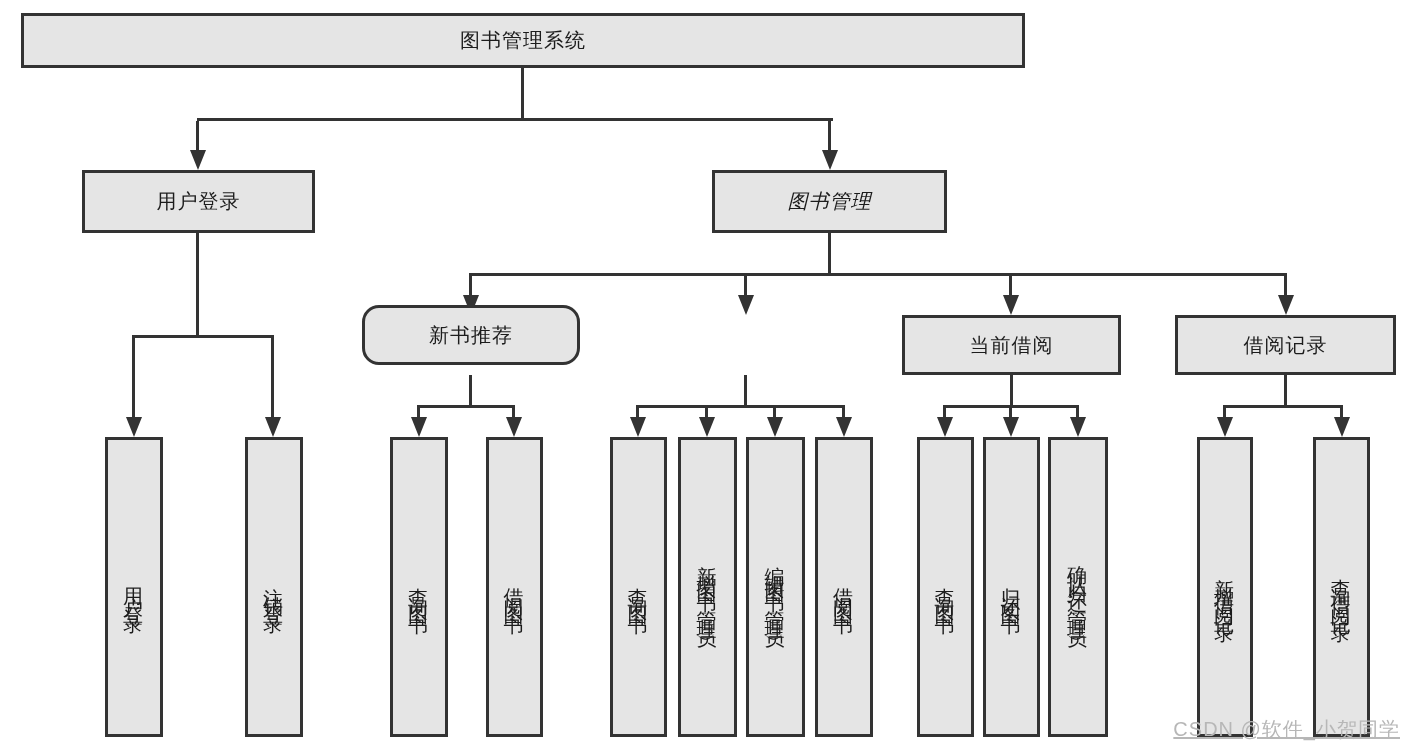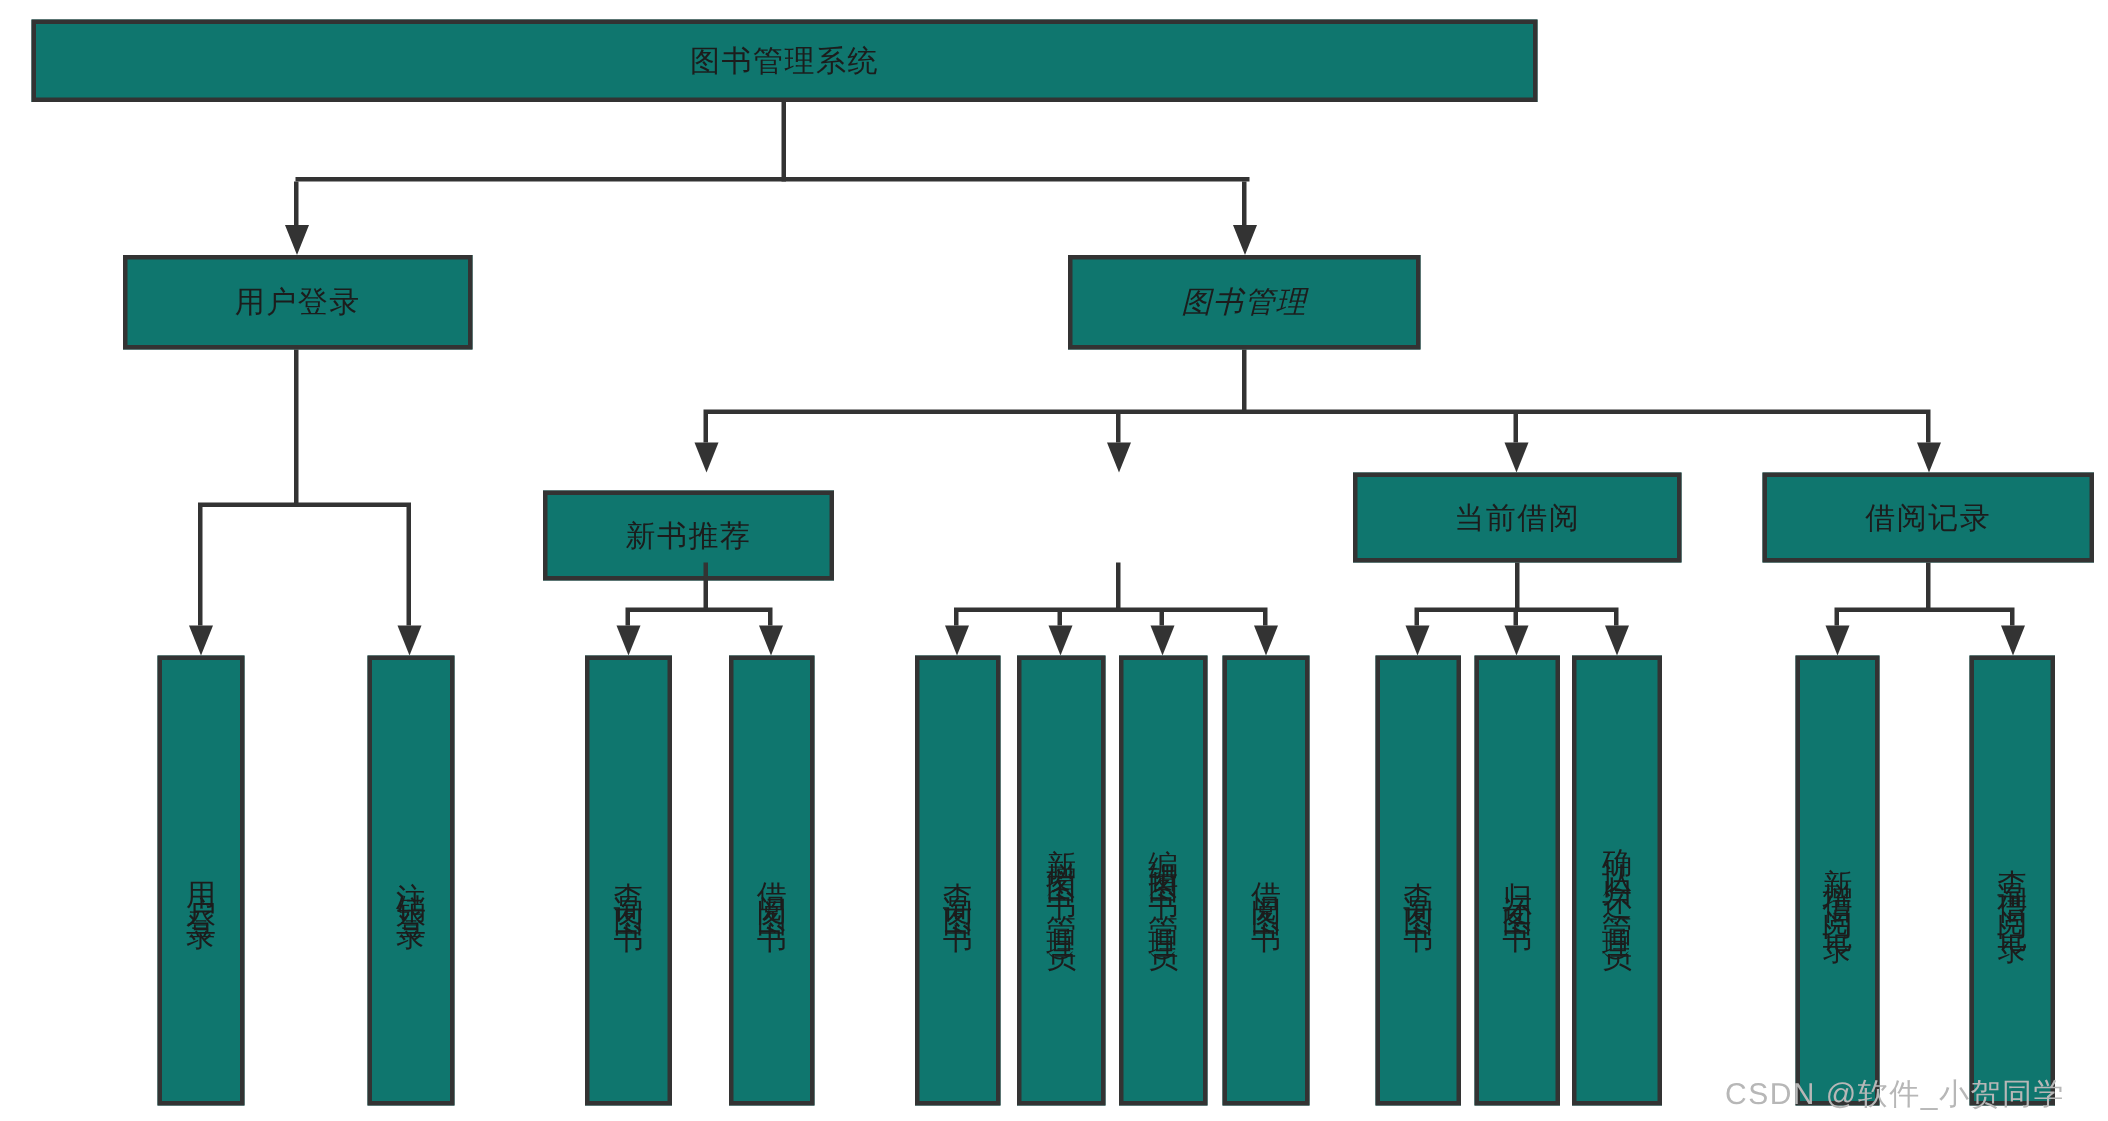--- a/index.html
+++ b/index.html
@@ -12,21 +12,21 @@
     position: relative;
     width: 1405px;
     height: 747px;
     background: #ffffff;
     overflow: hidden;
   }
   .node {
     position: absolute;
     box-sizing: border-box;
     border: 3px solid #333333;
-    background: #0f766e;
+    background: #e5e5e5;
     display: flex;
     align-items: center;
     justify-content: center;
     color: #1c1c1c;
     font-size: 20px;
     letter-spacing: 1px;
     text-align: center;
   }
   .vnode {
     writing-mode: vertical-rl;
@@ -44,26 +44,27 @@
     height: 0;
     border-left: 8px solid transparent;
     border-right: 8px solid transparent;
     border-top: 20px solid #333333;
   }
   .watermark {
     position: absolute;
     left: 1150px;
     top: 716px;
     width: 250px;
-    text-align: left;
+    text-align: right;
     font-size: 20px;
     color: #b7b7b7;
     letter-spacing: 1px;
     z-index: 10;
     white-space: nowrap;
+    text-decoration: underline;
   }
 </style>
 </head>
 <body>
 
 <div id="canvas">
 
   <div class="node" style="left:21px; top:13px; width:1004px; height:55px;">
     <span>图书管理系统</span>
   </div>
@@ -93,21 +94,21 @@
   <div class="line" style="left:469px; top:273px; width:818px; height:3px;"></div>
   <div class="line" style="left:469px; top:276px; width:3px; height:19px;"></div>
   <div class="arrow" style="left:463px; top:295px;"></div>
   <div class="line" style="left:744px; top:276px; width:3px; height:19px;"></div>
   <div class="arrow" style="left:738px; top:295px;"></div>
   <div class="line" style="left:1009px; top:276px; width:3px; height:19px;"></div>
   <div class="arrow" style="left:1003px; top:295px;"></div>
   <div class="line" style="left:1284px; top:276px; width:3px; height:19px;"></div>
   <div class="arrow" style="left:1278px; top:295px;"></div>
 
-  <div class="node" style="left:362px; top:327px; width:194px; height:60px;">
+  <div class="node" style="left:362px; top:305px; width:218px; height:60px;border-radius:17px;">
     <span>新书推荐</span>
   </div>
   <div class="node" style="left:1175px; top:315px; width:221px; height:60px;">
     <span>借阅记录</span>
   </div>
   <div class="node" style="left:902px; top:315px; width:219px; height:60px;">
     <span>当前借阅</span>
   </div>
 
   <div class="line" style="left:469px; top:375px; width:3px; height:33px;"></div>

